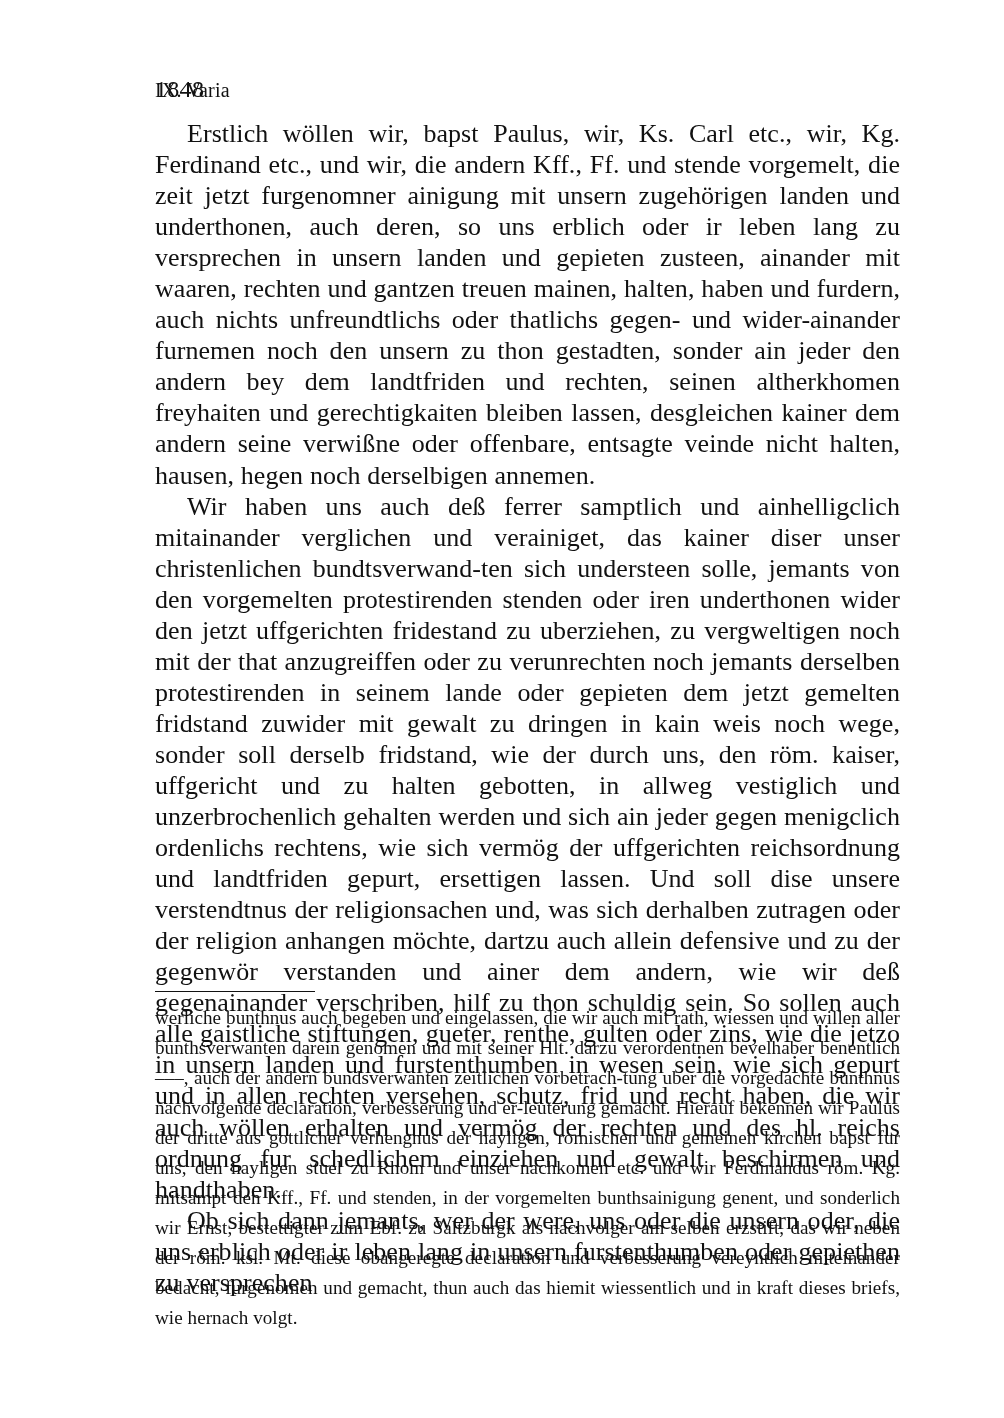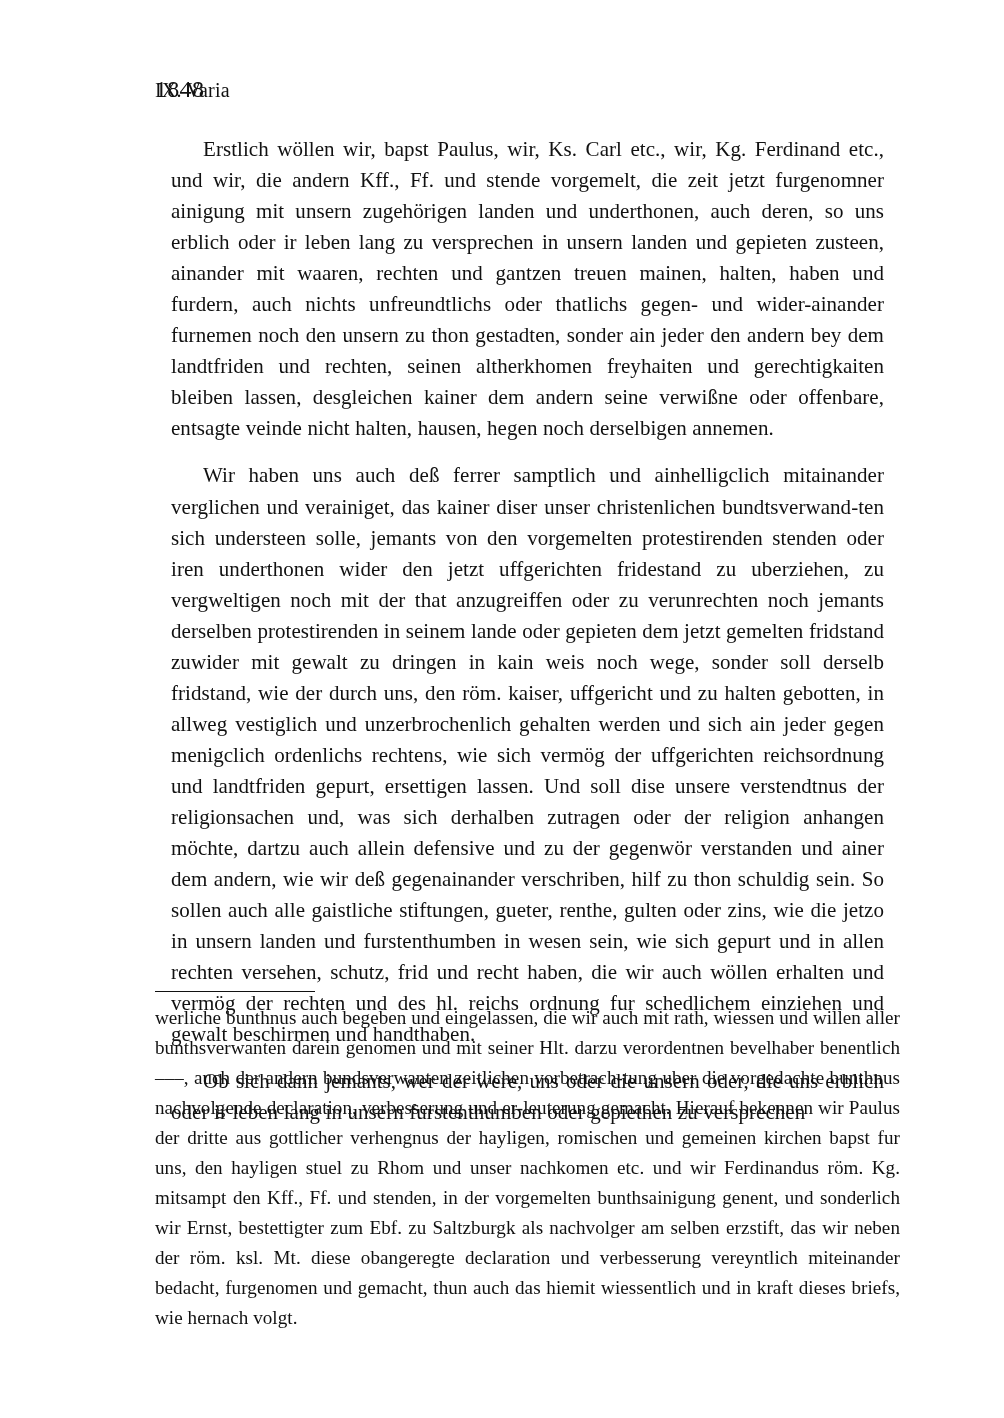--- a/index.html
+++ b/index.html
@@ -53,24 +53,24 @@
   }
 
   
   .body-block {
     position: absolute;
     left: 155px;
     top: 118px;
     width: 745px;
   }
   .para {
-    margin: 16px;
+    margin: 0;
     text-align: justify;
     text-justify: inter-word;
-    font-size: 21px;
+    font-size: 26px;
     line-height: 31.05px;
     letter-spacing: 0.05px;
     word-spacing: 0.2px;
     hyphens: manual;
   }
   .para.indent {
     text-indent: 32px;
   }
 
   

